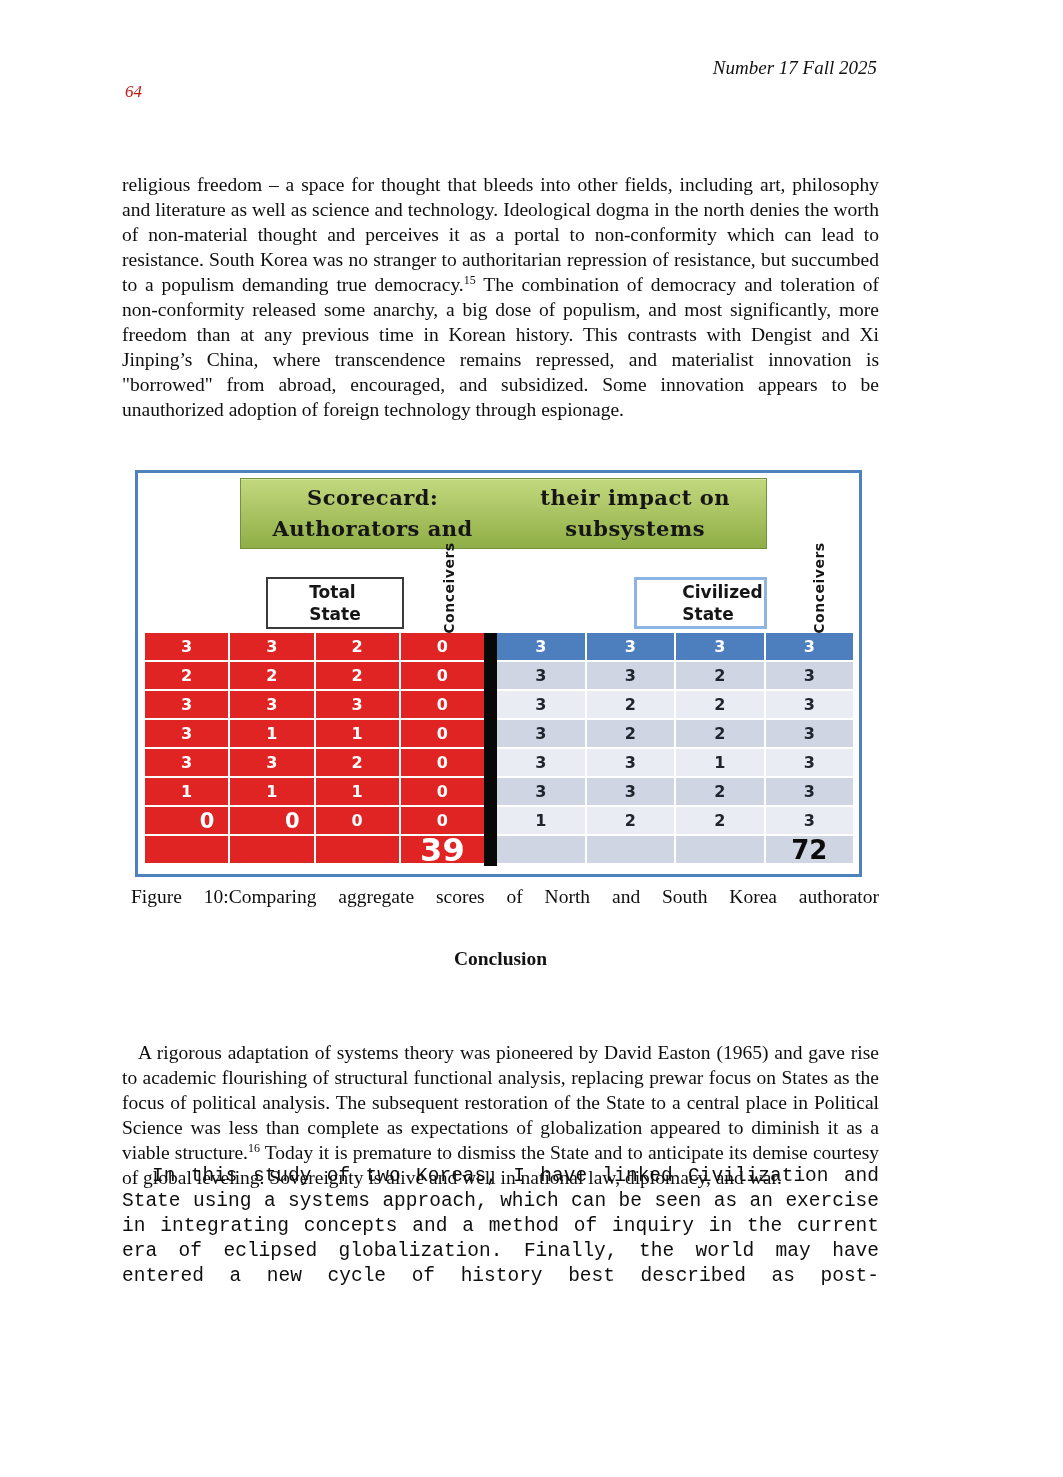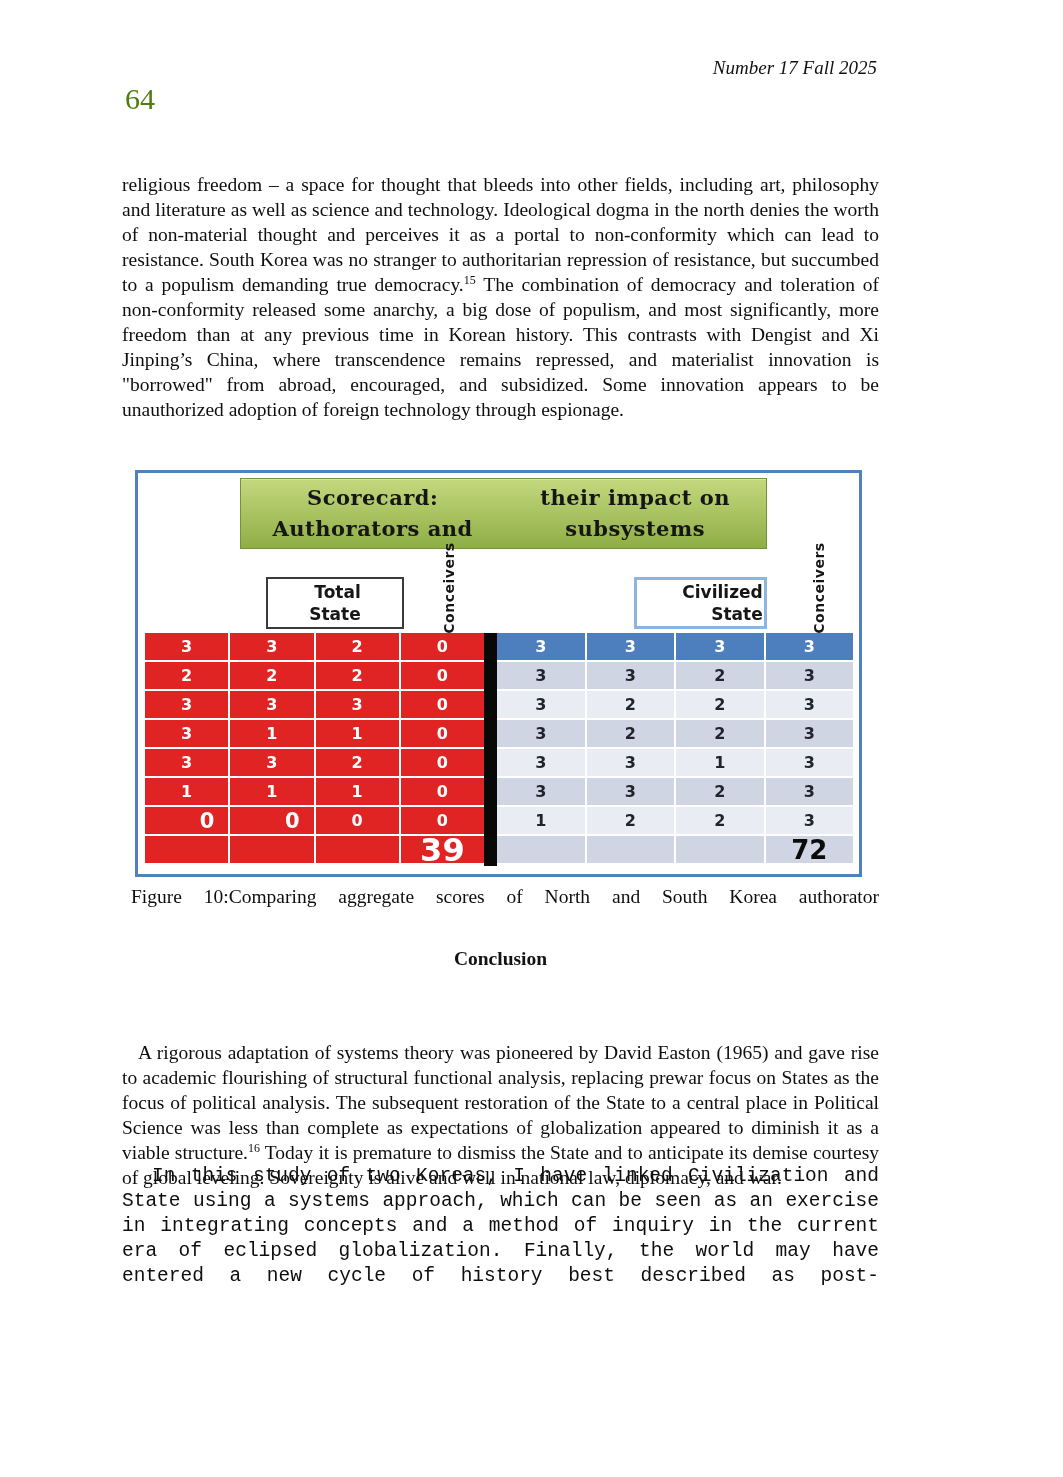--- a/index.html
+++ b/index.html
@@ -17,22 +17,23 @@
   .journal-line {
     position: absolute;
     top: 57px; right: 186px;
     font-style: italic;
     font-size: 19px;
     color: #111;
   }
   .pagenum {
     position: absolute;
     top: 82px; left: 125px;
-    font-size: 30px;
-    color: #4d7c0f;
+    font-size: 17px;
+    color: #b91c1c;
+    font-style: italic;
   }
 
   
   .bodypara {
     position: absolute;
     left: 122px;
     width: 757px;
     margin: 0;
     font-size: 19.5px;
     line-height: 25px;
@@ -76,21 +77,21 @@
     font-weight: bold; font-size: 21px;
     letter-spacing: 0.5px; color: #161616;
     text-align: center; line-height: 1.45;
   }
   .state-box {
     position: absolute;
     top: 104px; height: 52px;
     box-sizing: border-box;
     background: #fff;
     display: flex; align-items: center; justify-content: center;
-    text-align: right;
+    text-align: left;
     font-family: "DejaVu Sans", sans-serif;
     font-weight: bold; font-size: 17px;
     line-height: 1.3; color: #161616;
     white-space: pre-line;
   }
   .state-box.total { left: 128px; width: 138px; border: 2px solid #3a3a3a; }
   .state-box.civ   { left: 496px; width: 133px; border: 3px solid var(--civ-border, #8eb4e3); padding-left: 44px; }
   .vlabel {
     position: absolute;
     top: 70px; width: 64px; height: 90px;

